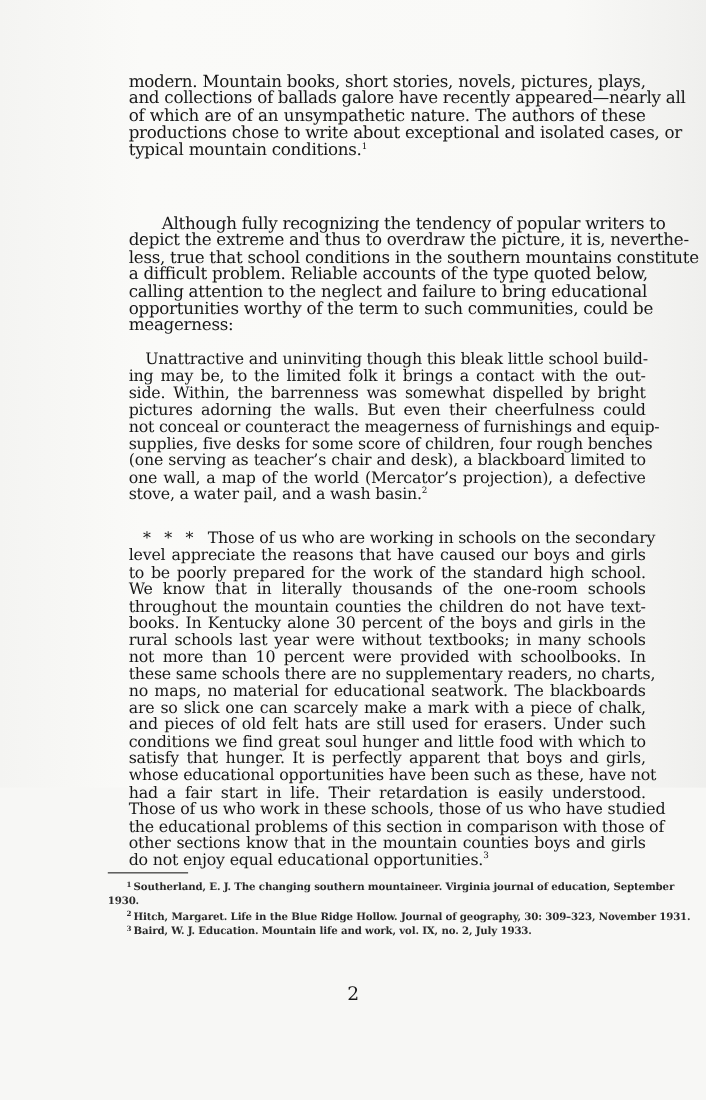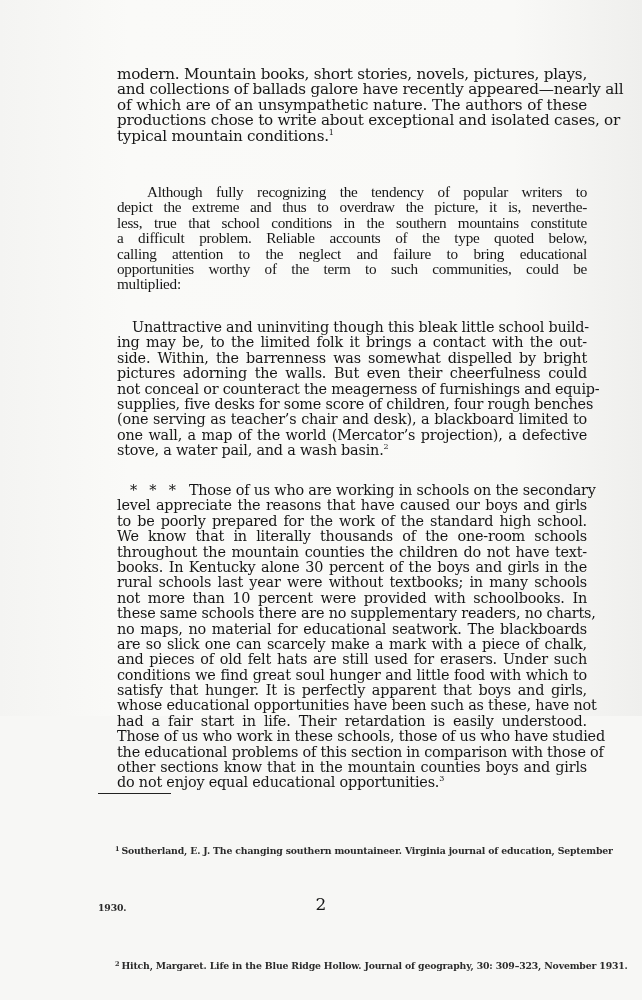--- a/index.html
+++ b/index.html
@@ -37,21 +37,21 @@
     letter-spacing: -0.25px;
   }
   .line.last { text-align-last: left; }
   .line.indent { padding-left: 30px; }
   .block-quote .line { font-size: 14.4px; letter-spacing: -0.2px; }
   .block-quote .line.indent { padding-left: 15px; }
   .star-indent { padding-left: 13px !important; }
   .stars { word-spacing: 8px; }
   sup { font-size: 8px; vertical-align: 6px; line-height: 0; }
   #para1 { top: 67px; }
-  #para2 { top: 184px; font-family: Liberation Serif, serif; }
+  #para2 { top: 196px; }
   #quote1 { top: 320px; left: 117px; width: 470px; }
   #quote2 { top: 483px; left: 117px; width: 470px; }
   .rule {
     position: absolute;
     left: 98px;
     top: 793px;
     width: 73px;
     height: 1px;
     background: #222;
   }
@@ -60,21 +60,21 @@
     left: 98px;
     top: 800px;
     width: 490px;
     font-size: 9.3px;
     line-height: 13.4px;
     font-family: "DejaVu Serif", "Liberation Serif", serif;
     font-weight: bold;
     color: #2a2a2a;
     letter-spacing: -0.15px;
   }
-  .fn { display: block; white-space: nowrap; margin-top: 44px; }
+  .fn { display: block; white-space: nowrap; }
   .fn.first { padding-left: 17px; text-align: justify; text-align-last: justify; }
   .fn.cont { padding-left: 0; }
   .fn.rest { padding-left: 17px; }
   .fn sup { font-size: 6.5px; vertical-align: 3px; margin-right: 2px; }
   .pagenum {
     position: absolute;
     left: 0;
     width: 642px;
     top: 894px;
     text-align: center;
@@ -94,21 +94,21 @@
     <span class="line last"><span>typical mountain conditions.</span><sup>1</sup></span>
   </div>
 
   <div class="lines" id="para2">
     <span class="line indent">Although fully recognizing the tendency of popular writers to</span>
     <span class="line">depict the extreme and thus to overdraw the picture, it is, neverthe-</span>
     <span class="line">less, true that school conditions in the southern mountains constitute</span>
     <span class="line">a difficult problem.  Reliable accounts of the type quoted below,</span>
     <span class="line">calling attention to the neglect and failure to bring educational</span>
     <span class="line">opportunities worthy of the term to such communities, could be</span>
-    <span class="line last">multiplied:</span>
+    <span class="line last">meagerness:</span>
   </div>
 
   <div class="lines block-quote" id="quote1">
     <span class="line indent">Unattractive and uninviting though this bleak little school build-</span>
     <span class="line">ing may be, to the limited folk it brings a contact with the out-</span>
     <span class="line">side.  Within, the barrenness was somewhat dispelled by bright</span>
     <span class="line">pictures adorning the walls.  But even their cheerfulness could</span>
     <span class="line">not conceal or counteract the meagerness of furnishings and equip-</span>
     <span class="line">supplies, five desks for some score of children, four rough benches</span>
     <span class="line">(one serving as teacher’s chair and desk), a blackboard limited to</span>

